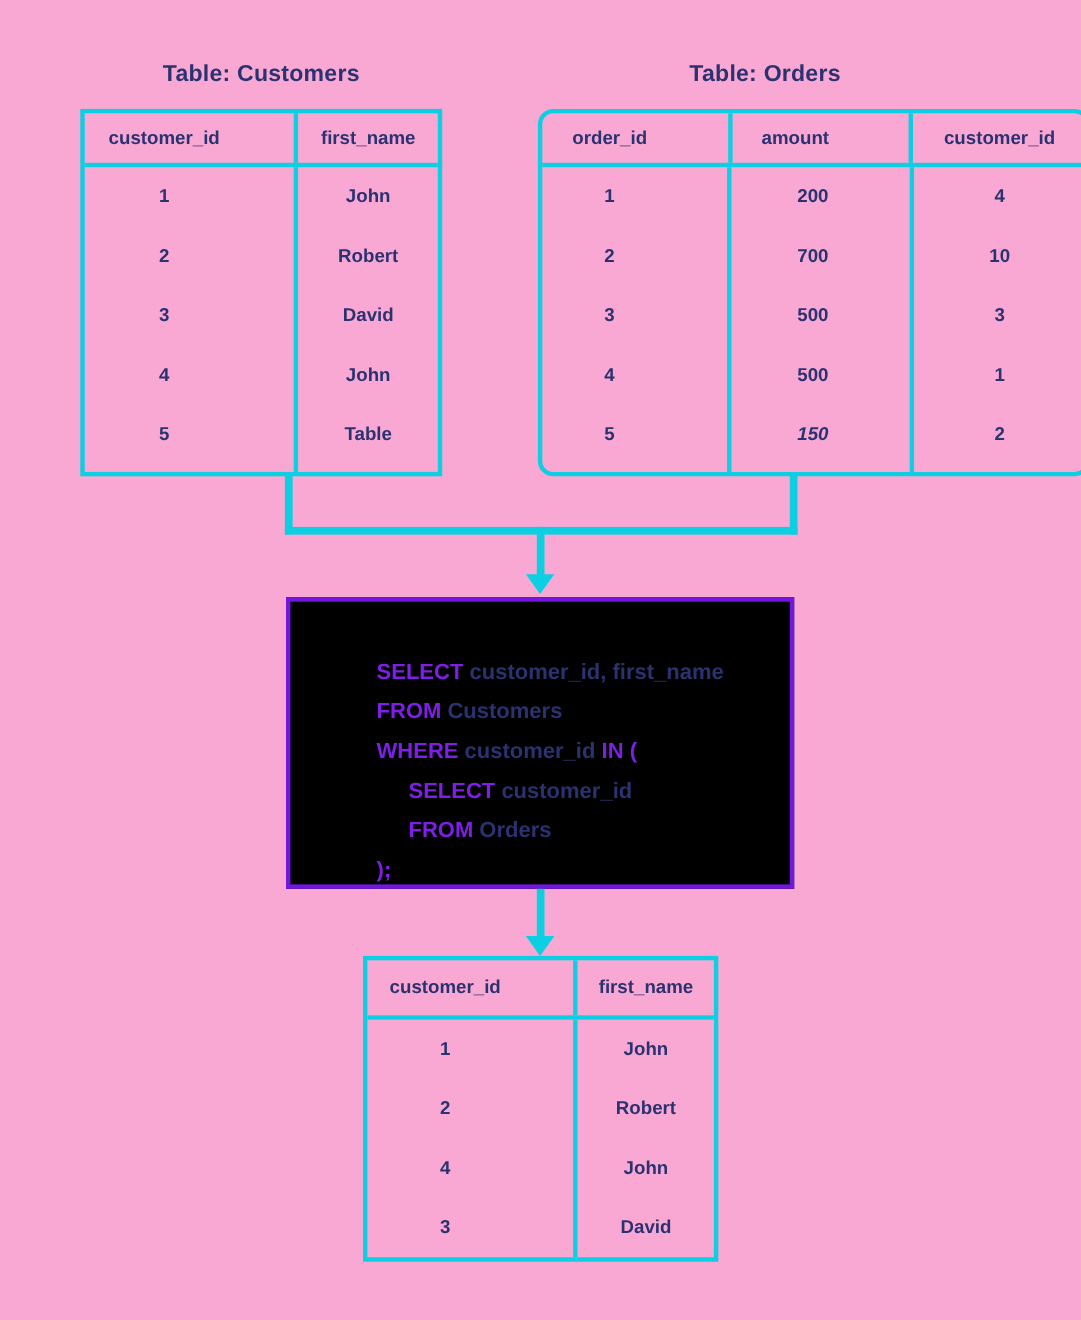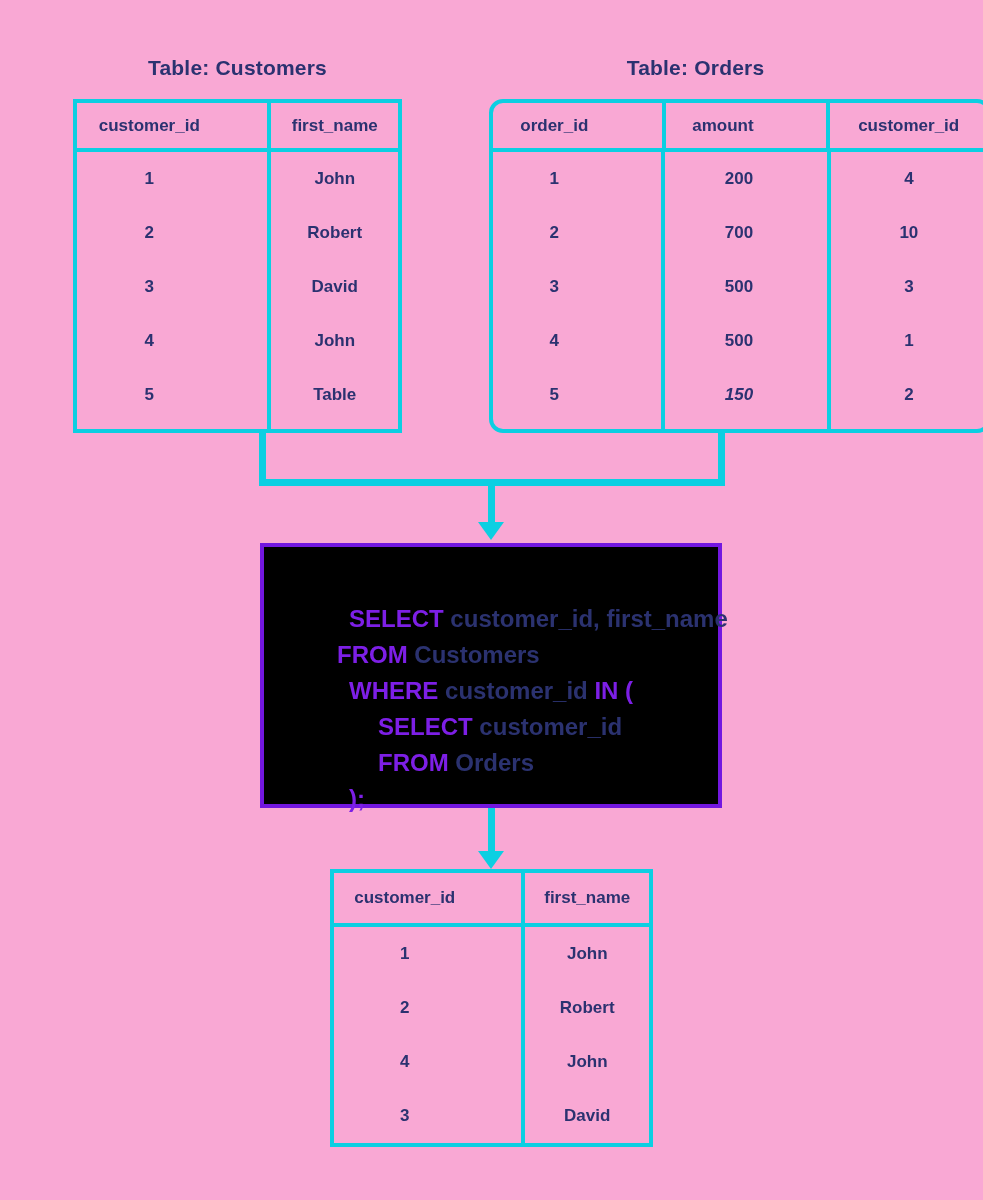--- a/index.html
+++ b/index.html
@@ -93,21 +93,21 @@
 
   
   #query-box {
     position: absolute;
     border: 4px solid #7317e0;
     box-sizing: border-box;
     background: #000000;
   }
   .sql-line {
     position: absolute;
-    font-size: 24px;
+    font-size: 20px;
     font-weight: 700;
     white-space: pre;
     color: #2b3270;
   }
   .kw {
     color: #7d1fe6;
     font-weight: 700;
   }
   .idn {
     color: #2b3270;
@@ -192,21 +192,21 @@
   <div class="line-h" style="left:259px; top:479px; width:466px; height:7px;"></div>
   <div class="line-v" style="left:488px; top:479px; width:7px; height:45px;"></div>
   <div class="arrow-head" style="left:478px; top:522px;"></div>
 
   <div id="query-box" style="left:260px; top:543px; width:462px; height:265px;">
 
     <div class="sql-line" style="left:45px; top:30px;">
       <span class="kw">SELECT</span><span class="idn"> customer_id, first_name</span>
     </div>
 
-    <div class="sql-line" style="left:33px; top:66px;">
+    <div class="sql-line" style="left:45px; top:66px;">
       <span class="kw">FROM</span><span class="idn"> Customers</span>
     </div>
 
     <div class="sql-line" style="left:45px; top:102px;">
       <span class="kw">WHERE</span><span class="idn"> customer_id </span><span class="kw">IN (</span>
     </div>
 
     <div class="sql-line" style="left:74px; top:138px;">
       <span class="kw">SELECT</span><span class="idn"> customer_id</span>
     </div>

